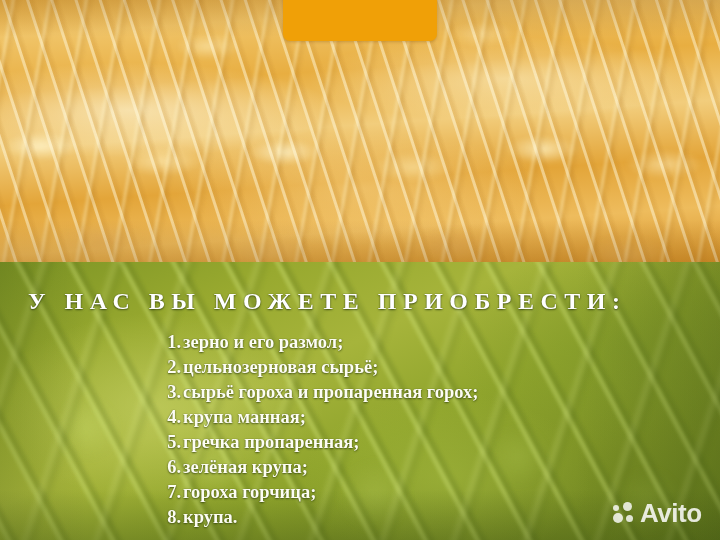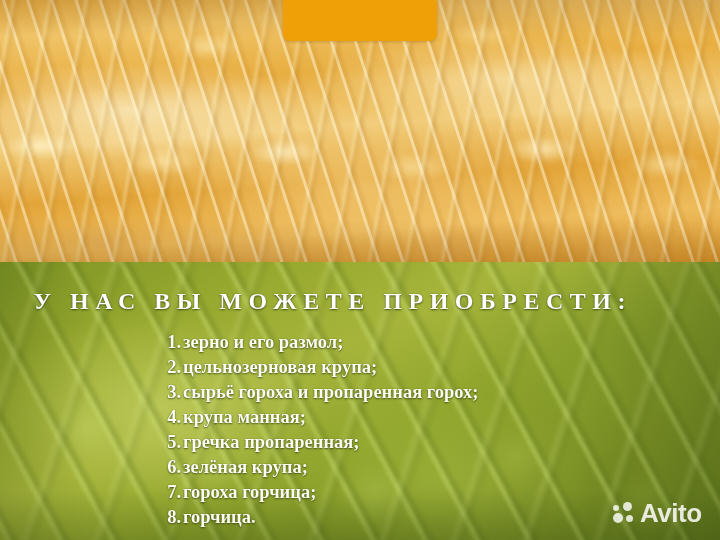--- a/index.html
+++ b/index.html
@@ -153,29 +153,30 @@
     background:
       linear-gradient(to top, rgba(55,75,15,0.30) 0%, rgba(55,75,15,0) 18%),
       linear-gradient(to right, rgba(55,75,15,0.18) 0%, rgba(55,75,15,0) 12%, rgba(55,75,15,0) 80%, rgba(45,65,12,0.26) 100%);
   }
 
   
   .heading {
     position: absolute;
     left: 0; top: 287px;
     width: 632px;
-    text-align: right;
+    text-align: left;
     font-family: "Liberation Serif", serif;
     font-weight: bold;
     font-size: 24px;
     line-height: 28px;
     letter-spacing: 6.5px;
     color: #ffffff;
     text-shadow: 0 1px 2px rgba(40,55,10,0.75), 0 0 1px rgba(40,55,10,0.6);
     white-space: nowrap;
+    padding-left: 28px;
   }
 
   .list {
     position: absolute;
     left: 0; top: 330px;
     width: 720px;
   }
   .list-item {
     display: flex;
     align-items: baseline;
@@ -256,21 +257,21 @@
 
   <div class="heading">У НАС ВЫ МОЖЕТЕ ПРИОБРЕСТИ:</div>
 
   <div class="list">
     <div class="list-item">
       <span class="li-num">1.</span>
       <span class="li-text">зерно и его размол;</span>
     </div>
     <div class="list-item">
       <span class="li-num">2.</span>
-      <span class="li-text">цельнозерновая крупа;</span>
+      <span class="li-text">цельнозерновая сырьё;</span>
     </div>
     <div class="list-item">
       <span class="li-num">3.</span>
       <span class="li-text">сырьё гороха и пропаренная горох;</span>
     </div>
     <div class="list-item">
       <span class="li-num">4.</span>
       <span class="li-text">крупа манная;</span>
     </div>
     <div class="list-item">
@@ -280,21 +281,21 @@
     <div class="list-item">
       <span class="li-num">6.</span>
       <span class="li-text">зелёная крупа;</span>
     </div>
     <div class="list-item">
       <span class="li-num">7.</span>
       <span class="li-text">гороха горчица;</span>
     </div>
     <div class="list-item">
       <span class="li-num">8.</span>
-      <span class="li-text">горчица.</span>
+      <span class="li-text">крупа.</span>
     </div>
   </div>
 
   <div class="avito">
     <span class="avito-dots">
       <i class="d1"></i>
         <i class="d2"></i>
         <i class="d3"></i>
         <i class="d4"></i>
     </span>

